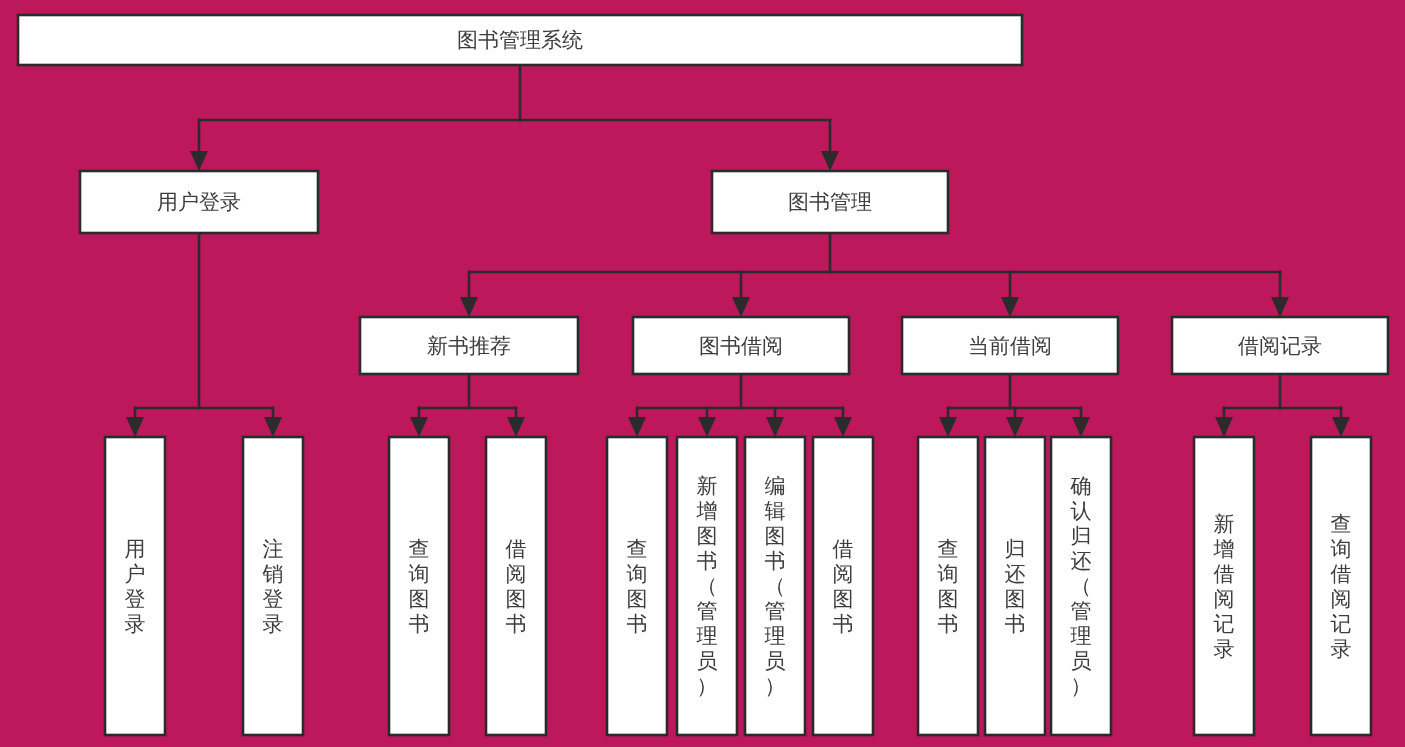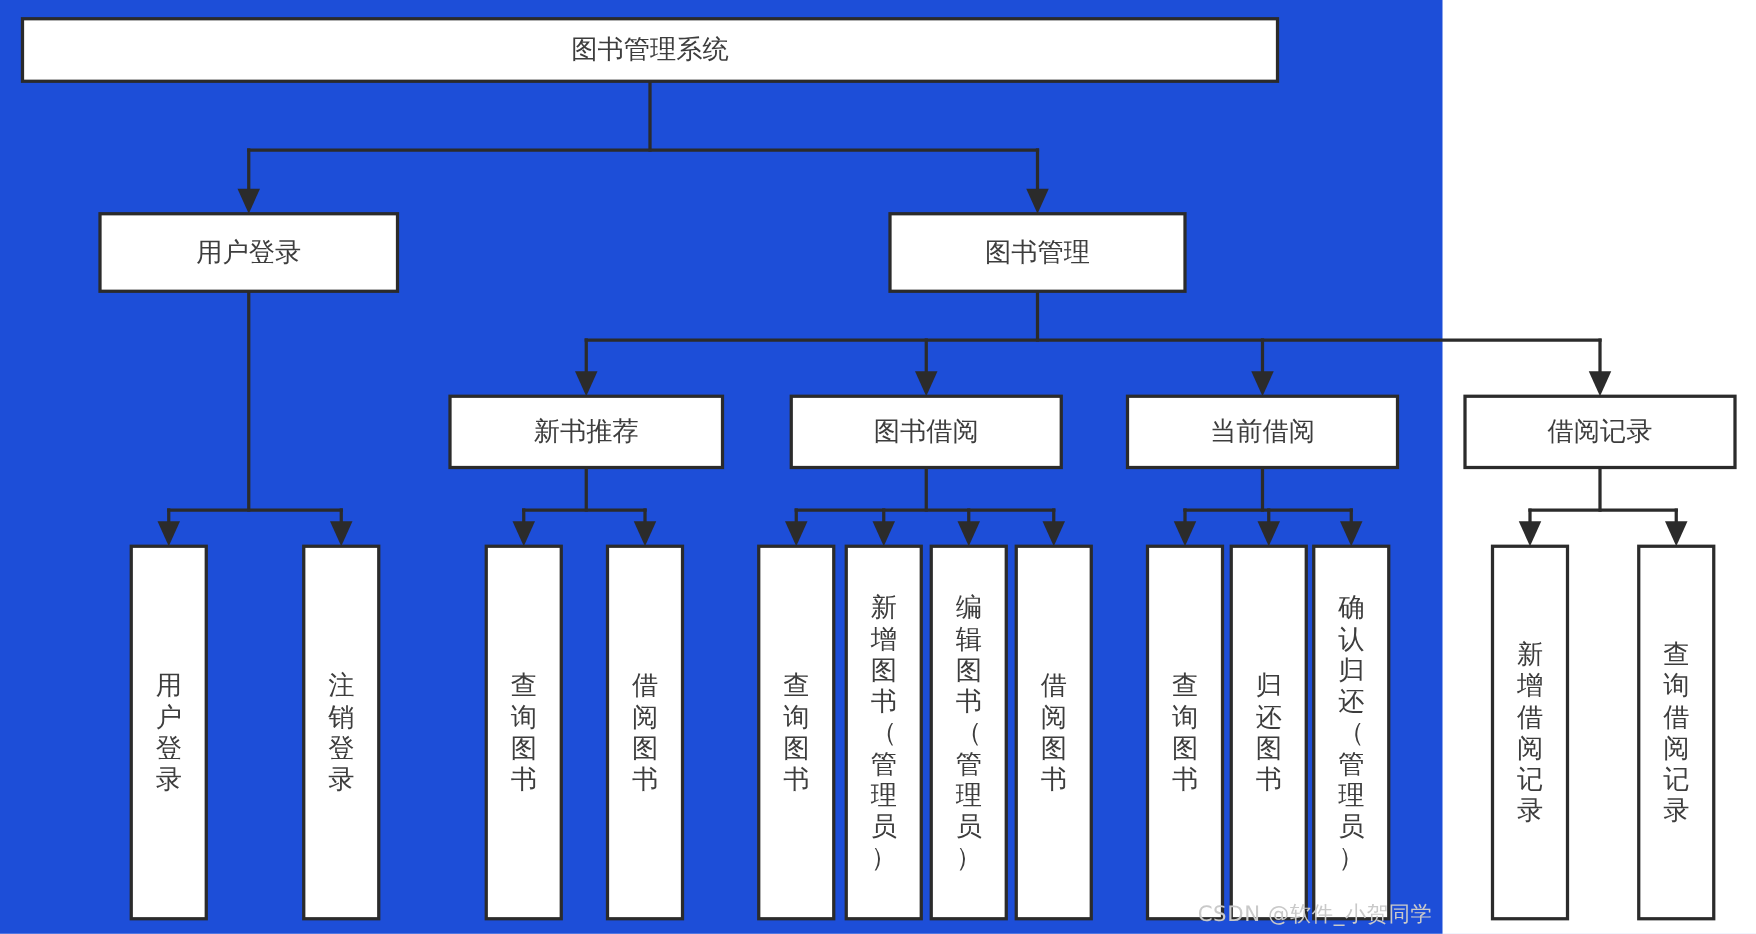--- a/index.html
+++ b/index.html
@@ -9,23 +9,23 @@
   }
   body {
     width: 1405px;
     height: 747px;
     font-family: "DejaVu Sans", "Liberation Sans", sans-serif;
     overflow: hidden;
     position: relative;
   }
   #diagram-root {
     position: relative;
-    width: 1154px;
+    width: 1405px;
     height: 747px;
-    background: #1d4ed8;
+    background: #be185d;
   }
   svg#tree-svg {
     position: absolute;
     left: 0;
     top: 0;
     width: 1405px;
     height: 747px;
     display: block;
   }
   .node-rect {
@@ -203,14 +203,13 @@
         <g>
           <rect x="1194" y="437" width="60" height="298" class="node-rect"></rect>
           <text x="1224" class="node-label-vertical" y="530.5"><tspan x="1224" dy="0">新</tspan><tspan x="1224" dy="25">增</tspan><tspan x="1224" dy="25">借</tspan><tspan x="1224" dy="25">阅</tspan><tspan x="1224" dy="25">记</tspan><tspan x="1224" dy="25">录</tspan></text>
         </g>
         <g>
           <rect x="1311" y="437" width="60" height="298" class="node-rect"></rect>
           <text x="1341" class="node-label-vertical" y="530.5"><tspan x="1341" dy="0">查</tspan><tspan x="1341" dy="25">询</tspan><tspan x="1341" dy="25">借</tspan><tspan x="1341" dy="25">阅</tspan><tspan x="1341" dy="25">记</tspan><tspan x="1341" dy="25">录</tspan></text>
         </g>
       </g>
   </svg>
-  <div class="watermark">CSDN @软件_小贺同学</div>
 </div>
 
 </body></html>

